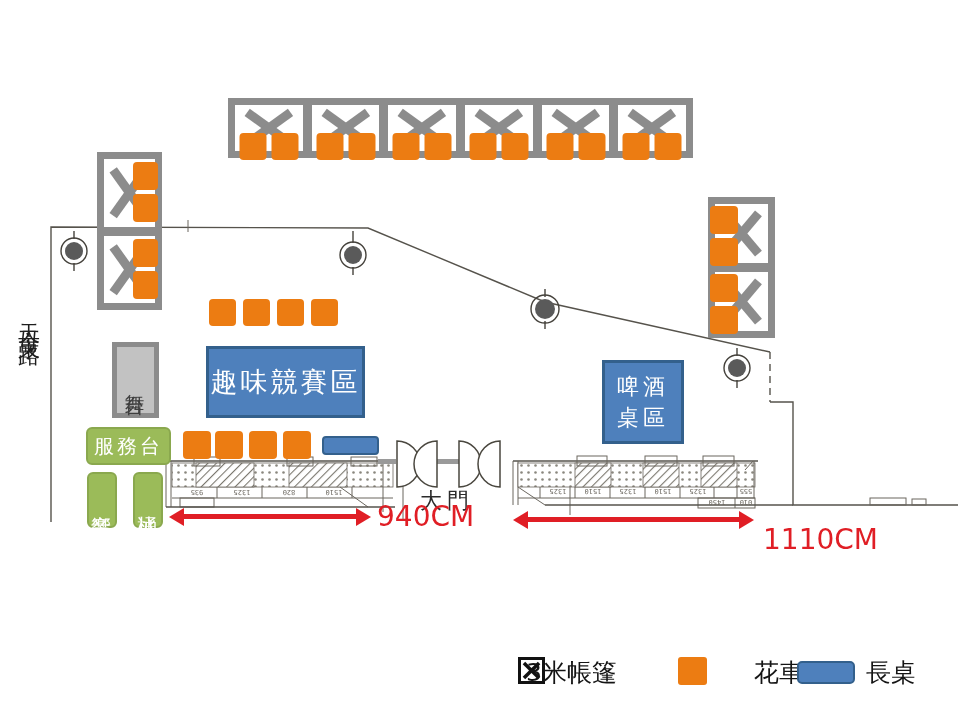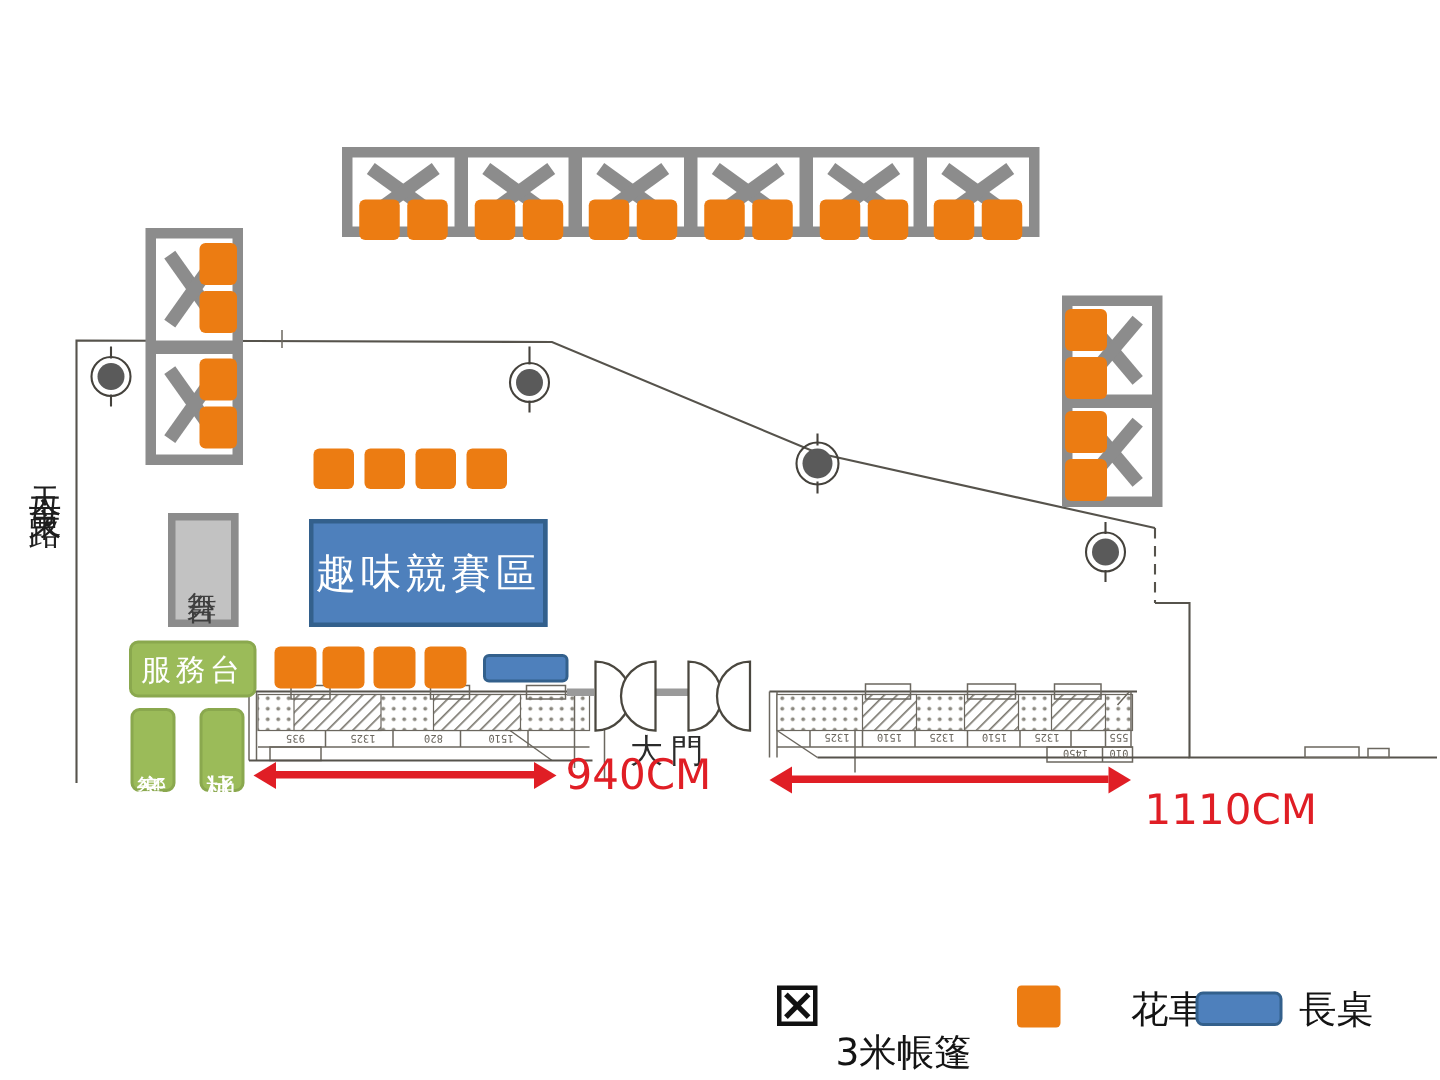--- a/index.html
+++ b/index.html
@@ -79,21 +79,21 @@
 
   
   .legend-tent{position:absolute;left:518px;top:657px;width:27px;height:27px;border:3px solid #111;
         box-sizing:border-box;}
   .legend-tent line{stroke:#111;stroke-width:3.5;vector-effect:non-scaling-stroke;}
   .legend-cart{position:absolute;left:678px;top:657px;width:29px;height:28px;background:var(--orange);
         border-radius:3px;}
   .legend-table{position:absolute;left:797px;top:661px;width:58px;height:23px;background:var(--blue-fill);
         border:2.5px solid var(--blue-border);border-radius:5px;box-sizing:border-box;}
   .legend-label{position:absolute;font-size:25px;color:#141414;}
-  .ll1{left:557px;top:656px;margin-top:29px;}
+  .ll1{left:526px;top:656px;}
   .ll2{left:714px;top:656px;margin-left:40px;}
   .ll3{left:866px;top:656px;}
 
   
   svg.plan{position:absolute;left:0;top:0;}
   .pline{stroke:var(--plan-line);stroke-width:1.4;fill:none;}
   .pthin{stroke:#6B675F;stroke-width:1;fill:none;}
   .pnum{font-family:"DejaVu Sans Mono","Liberation Mono",monospace;font-size:7px;fill:#6B675F;
         text-anchor:middle;}
   .tree line,.tree circle{stroke:#45423C;stroke-width:1.4;fill:none;}
@@ -343,20 +343,26 @@
   <div class="cart abs" style="left:183px;top:431px;width:28px;height:28px;"></div>
   <div class="cart abs" style="left:215px;top:431px;width:28px;height:28px;"></div>
   <div class="cart abs" style="left:249px;top:431px;width:28px;height:28px;"></div>
   <div class="cart abs" style="left:283px;top:431px;width:28px;height:28px;"></div>
 
   <div class="table-small"></div>
 
   <div class="zone game serif">
     <span>趣味競賽區</span>
   </div>
+  <div class="zone beer serif">
+    <span>
+      <span style="display:block">啤酒</span>
+      <span style="display:block">桌區</span>
+    </span>
+  </div>
 
   <div class="stage serif vtext">
     <span>舞台</span>
   </div>
   <div class="greenbox svc serif">
     <span>服務台</span>
   </div>
   <div class="greenbox audio serif vtext">
     <span>音響</span>
   </div>

